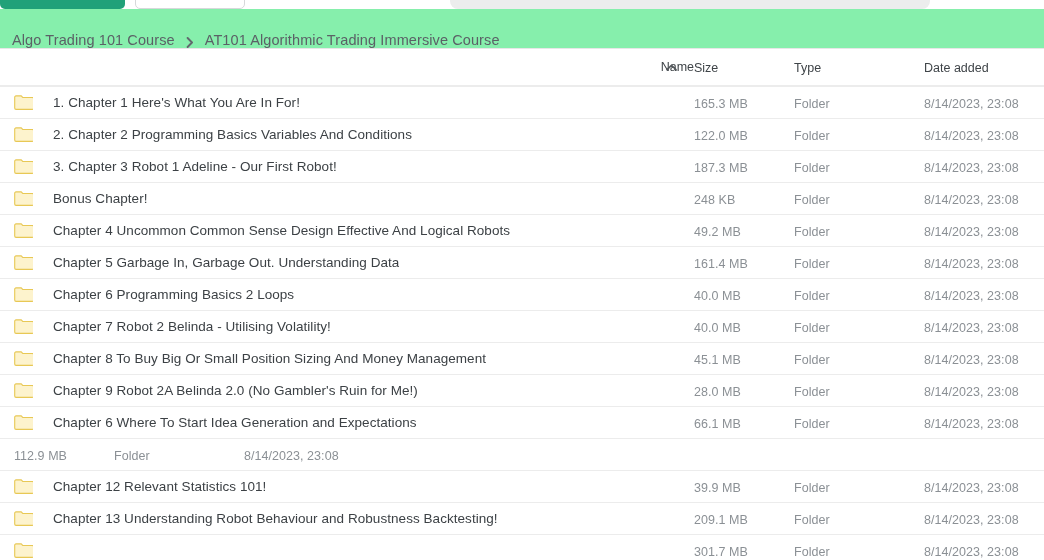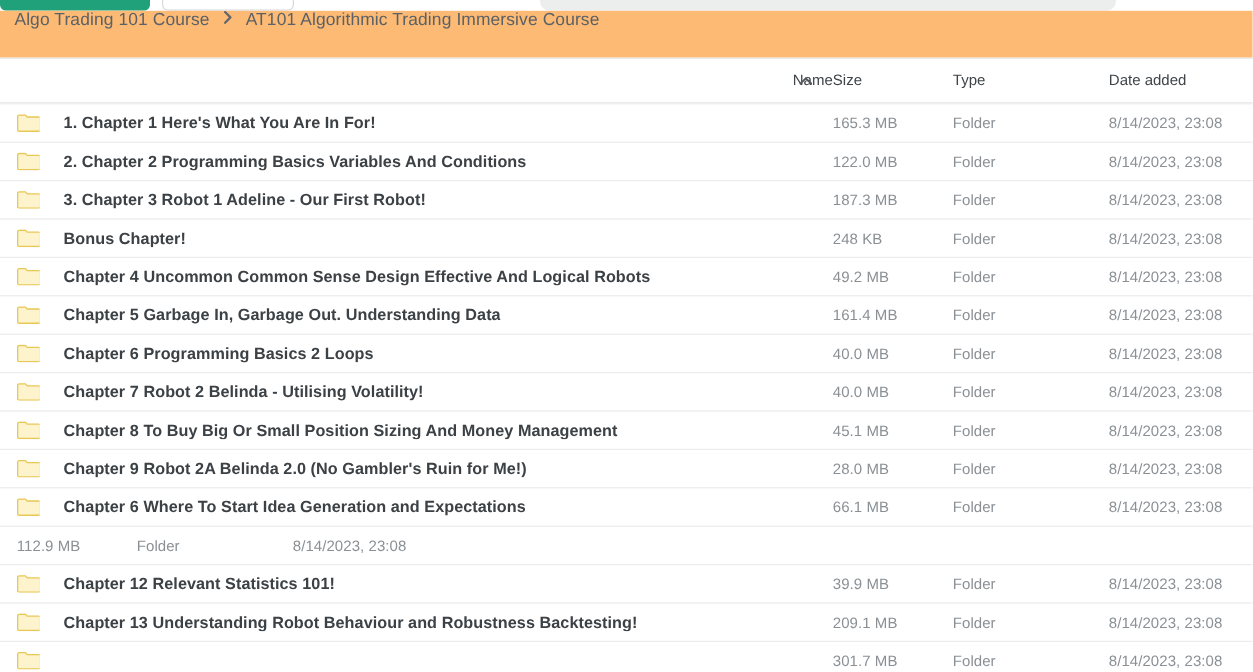--- a/index.html
+++ b/index.html
@@ -61,23 +61,23 @@
     border: none;
   }
 
   
   .breadcrumb {
     position: absolute;
     top: 9px; left: 0;
     width: 1044px;
     height: 39px;
     display: flex;
-    align-items: flex-start;
+    align-items: flex-end;
     padding-left: 12px;
-    background: #fdba74;
+    background: #86efac;
   }
   .crumb {
     font-size: 14.5px;
     color: #5b6166;
     white-space: nowrap;
     letter-spacing: .1px;
   }
   .crumb-sep {
     margin: 0 11px;
     display: inline-flex;
@@ -148,21 +148,20 @@
     display: block;
   }
 
   .name-text {
     font-size: 13.5px;
     color: #3c4145;
     white-space: nowrap;
     overflow: hidden;
     text-overflow: ellipsis;
     letter-spacing: .05px;
-    font-weight: bold;
   }
 
   .meta-text {
     font-size: 12.5px;
     color: #8b9095;
     white-space: nowrap;
     letter-spacing: .05px;
     margin-top: 11px;
   }
 </style>

